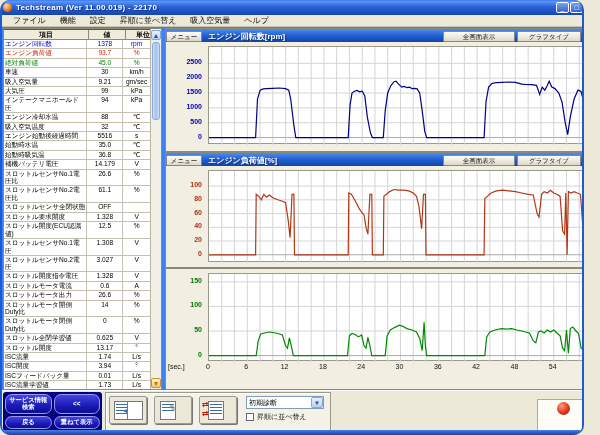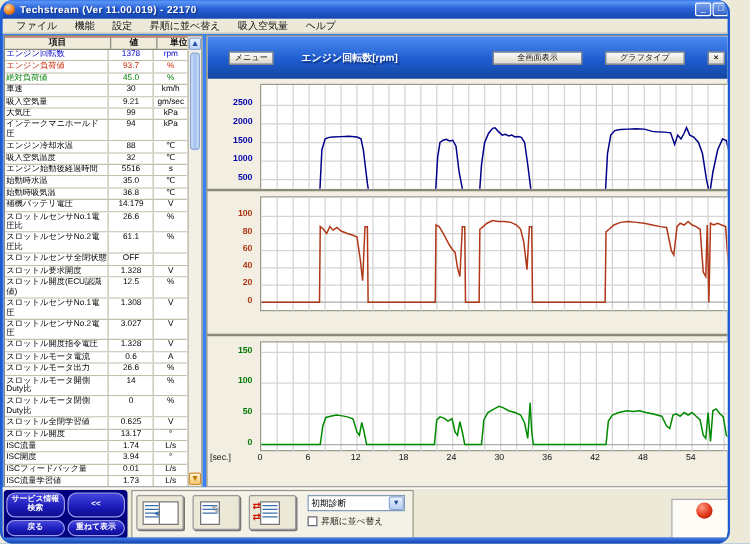--- a/index.html
+++ b/index.html
@@ -48,22 +48,22 @@
   .sbtn { position:absolute; left:0; width:10px; height:10px; text-align:center; font-size:7px; line-height:9px;
     background:linear-gradient(180deg,#e8f0fc,#bcd2f4); border:1px solid #89a6d8; color:#2050a0; border-radius:2px; }
   .sbtn.up { top:1px; }
   .sbtn.down { bottom:1px; color:#c07800; background:linear-gradient(180deg,#fef2d8,#f6c86a); border-color:#d09030; }
   .sthumb { position:absolute; left:1px; top:13px; width:8px; height:78px; border-radius:3px;
     background:linear-gradient(90deg,#cfe0f8,#9fc0ee,#cfe0f8); border:1px solid #88a8dc; }
 
   
   .charts { position:absolute; left:163px; top:0; width:433px; height:362px; }
   .chart-panel { position:relative; width:433px; border:1px solid #8a8a7a; background:#f2efe2; overflow:hidden; }
-  .chart-head { height:13px; display:flex; align-items:center;
-    background:linear-gradient(180deg,#4c8cf0,#1f5cd0 55%,#13479f); padding:17px; gap:18px; }
+  .chart-head { height:13px; display:flex; align-items:flex-end;
+    background:linear-gradient(180deg,#4c8cf0,#1f5cd0 55%,#13479f); padding:0; gap:2px; }
   .chd-btn { height:11px; font-size:6.5px; line-height:9px; text-align:center; color:#111;
     background:linear-gradient(180deg,#fdfcf8,#dcd8c8); border:1px solid #888; border-radius:1px; padding:0 3px; }
   .chd-btn.menu { width:36px; }
   .chd-btn.menu.pressed { background:#cfcab8; border:1px solid #222; box-shadow:inset 0 0 0 1px #445; }
   .chd-title { color:#fff; font-size:8px; font-weight:bold; flex:1; padding-left:4px;
     text-shadow:1px 1px 1px #10307a; white-space:nowrap; overflow:hidden; }
   .chd-btn.fullscreen { width:72px; }
   .chd-btn.graphtype { width:64px; }
   .chd-btn.close { width:14px; font-weight:bold; }
   .chart-body { position:relative; }
@@ -365,20 +365,27 @@
             </div>
             <div class="ytick" style="top: 90.5758px; color: rgb(0, 0, 170); right: 395px; left: auto; position: absolute; width: 36px;">0</div>
             <div class="ytick" style="top: 75.7273px; color: rgb(0, 0, 170); right: 395px; left: auto; position: absolute; width: 36px;">500</div>
             <div class="ytick" style="top: 60.8788px; color: rgb(0, 0, 170); right: 395px; left: auto; position: absolute; width: 36px;">1000</div>
             <div class="ytick" style="top: 46.0303px; color: rgb(0, 0, 170); right: 395px; left: auto; position: absolute; width: 36px;">1500</div>
             <div class="ytick" style="top: 31.1818px; color: rgb(0, 0, 170); right: 395px; left: auto; position: absolute; width: 36px;">2000</div>
             <div class="ytick" style="top: 16.3333px; color: rgb(0, 0, 170); right: 395px; left: auto; position: absolute; width: 36px;">2500</div>
           </div>
         </div>
         <div class="chart-panel" style="height: 116px;">
+          <div class="chart-head">
+            <div class="chd-btn menu">メニュー</div>
+            <div class="chd-title">エンジン負荷値[%]</div>
+            <div class="chd-btn fullscreen">全画面表示</div>
+            <div class="chd-btn graphtype">グラフタイプ</div>
+            <div class="chd-btn close">×</div>
+          </div>
           <div class="chart-body" style="height: 103px;">
             <div class="plot" style="left: 42px; top: 4px; width: 383px; height: 92px;">
               <svg width="383" height="92">
                 <line x1="12.766666666666666" x2="12.766666666666666" y1="0" y2="92" stroke="#d4d4d4" stroke-width="1"></line>
                 <line x1="25.53333333333333" x2="25.53333333333333" y1="0" y2="92" stroke="#d4d4d4" stroke-width="1"></line>
                 <line x1="38.300000000000004" x2="38.300000000000004" y1="0" y2="92" stroke="#d4d4d4" stroke-width="1"></line>
                 <line x1="51.06666666666666" x2="51.06666666666666" y1="0" y2="92" stroke="#d4d4d4" stroke-width="1"></line>
                 <line x1="63.83333333333333" x2="63.83333333333333" y1="0" y2="92" stroke="#d4d4d4" stroke-width="1"></line>
                 <line x1="76.60000000000001" x2="76.60000000000001" y1="0" y2="92" stroke="#d4d4d4" stroke-width="1"></line>
                 <line x1="89.36666666666667" x2="89.36666666666667" y1="0" y2="92" stroke="#d4d4d4" stroke-width="1"></line>

